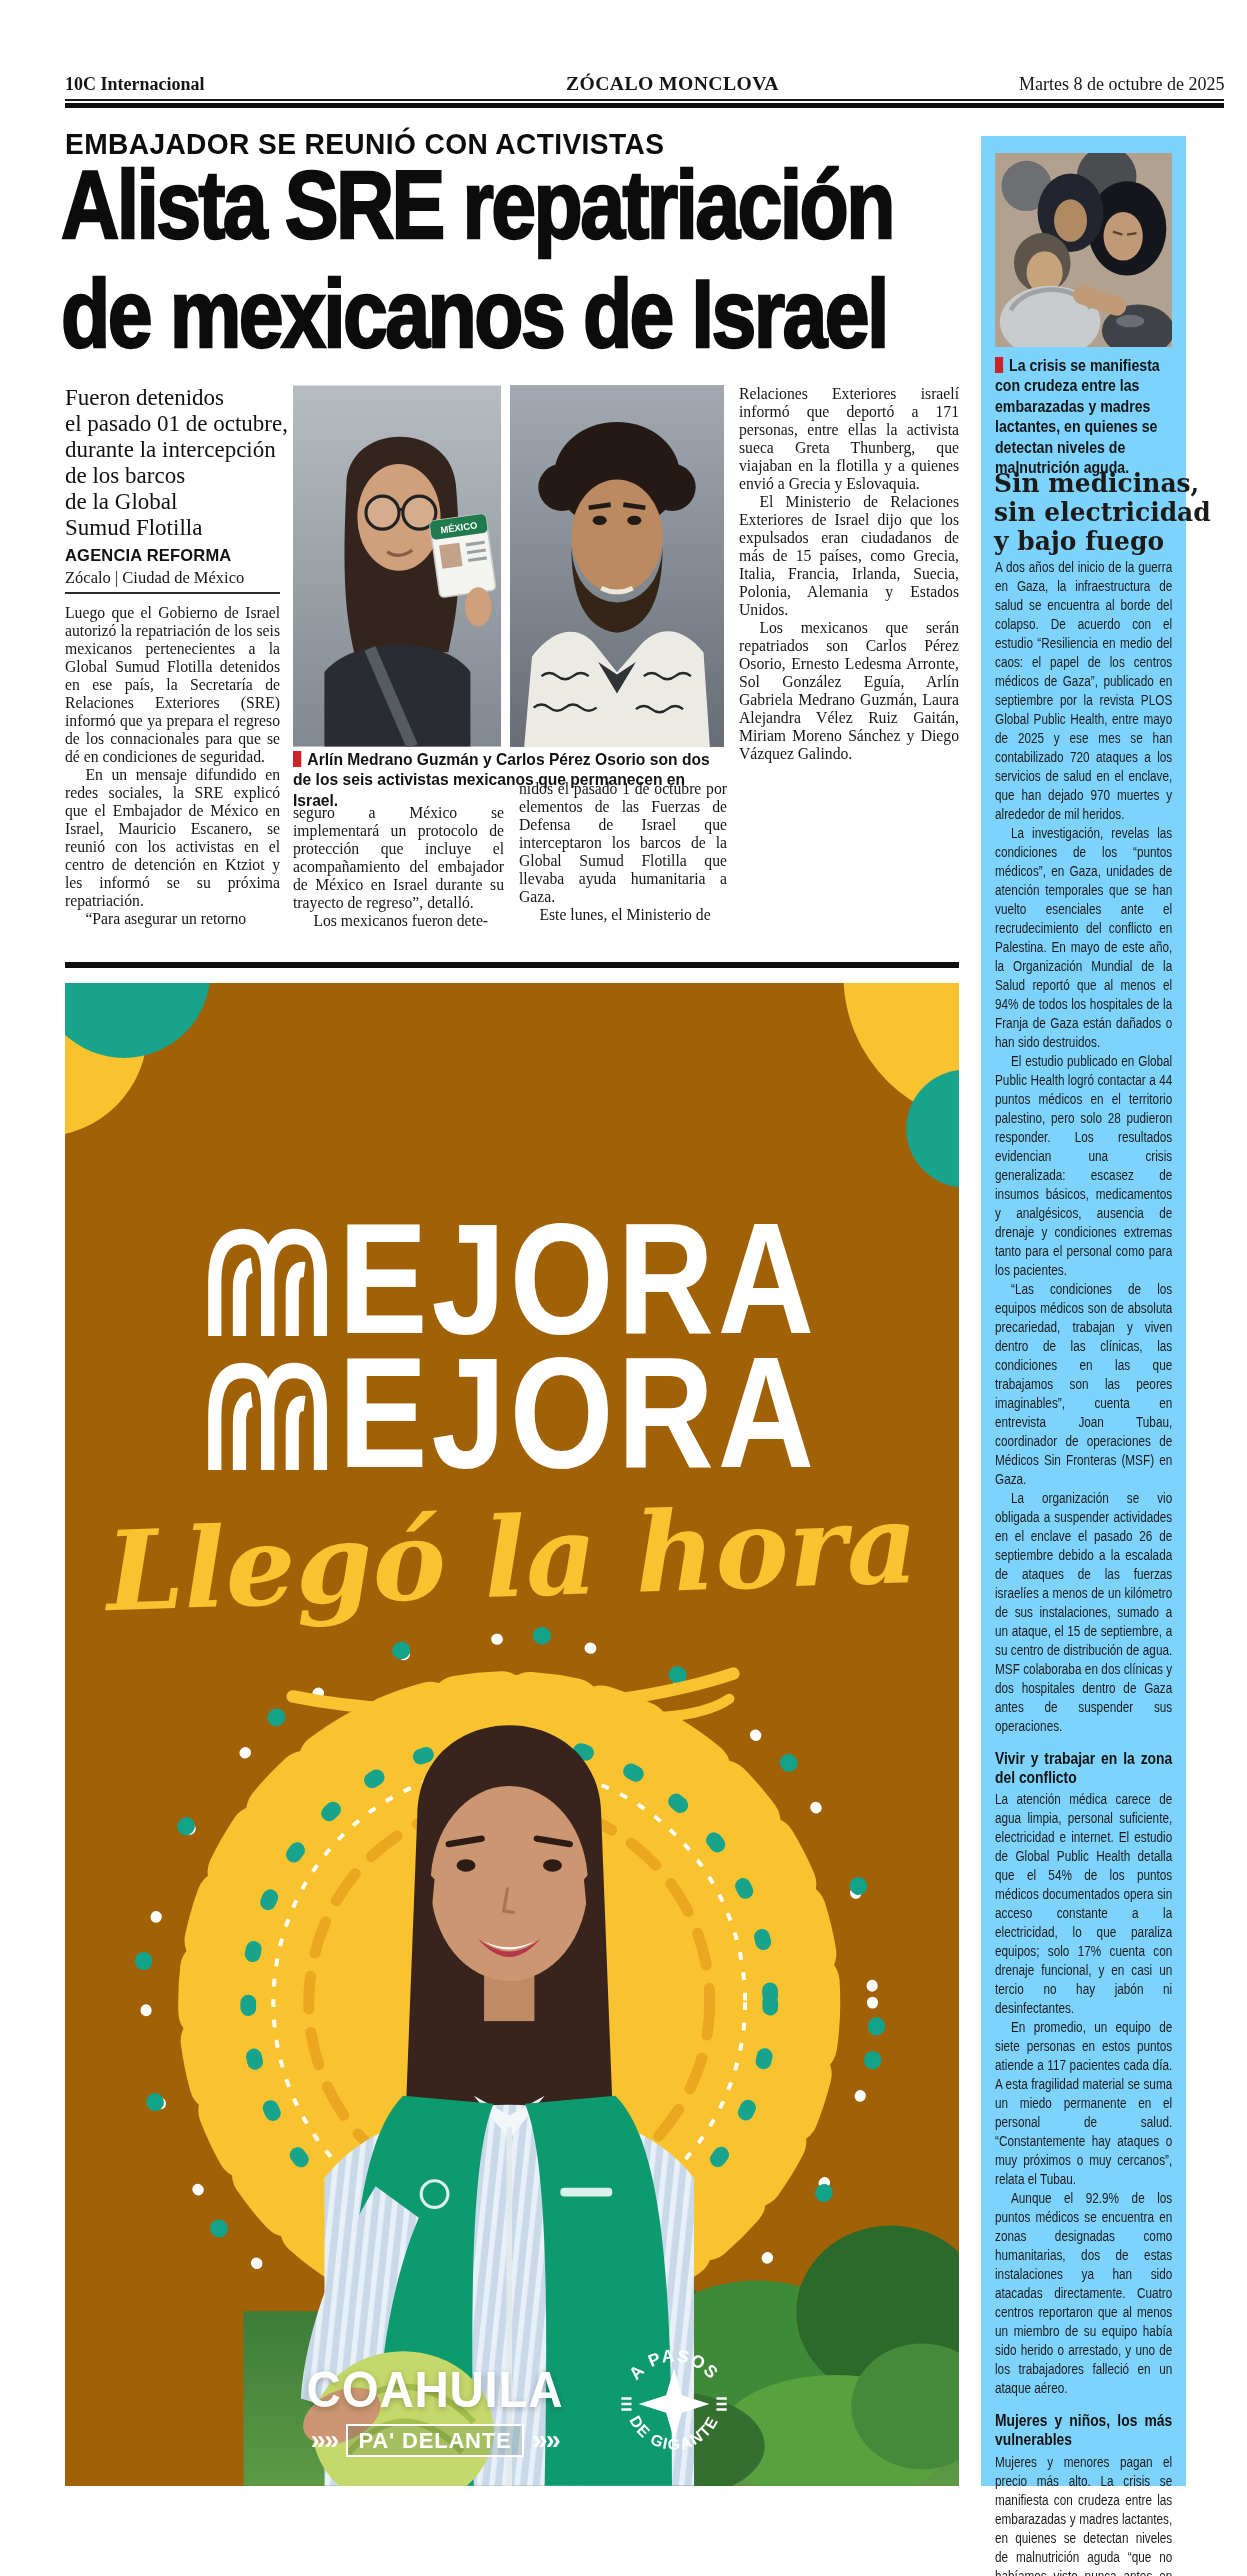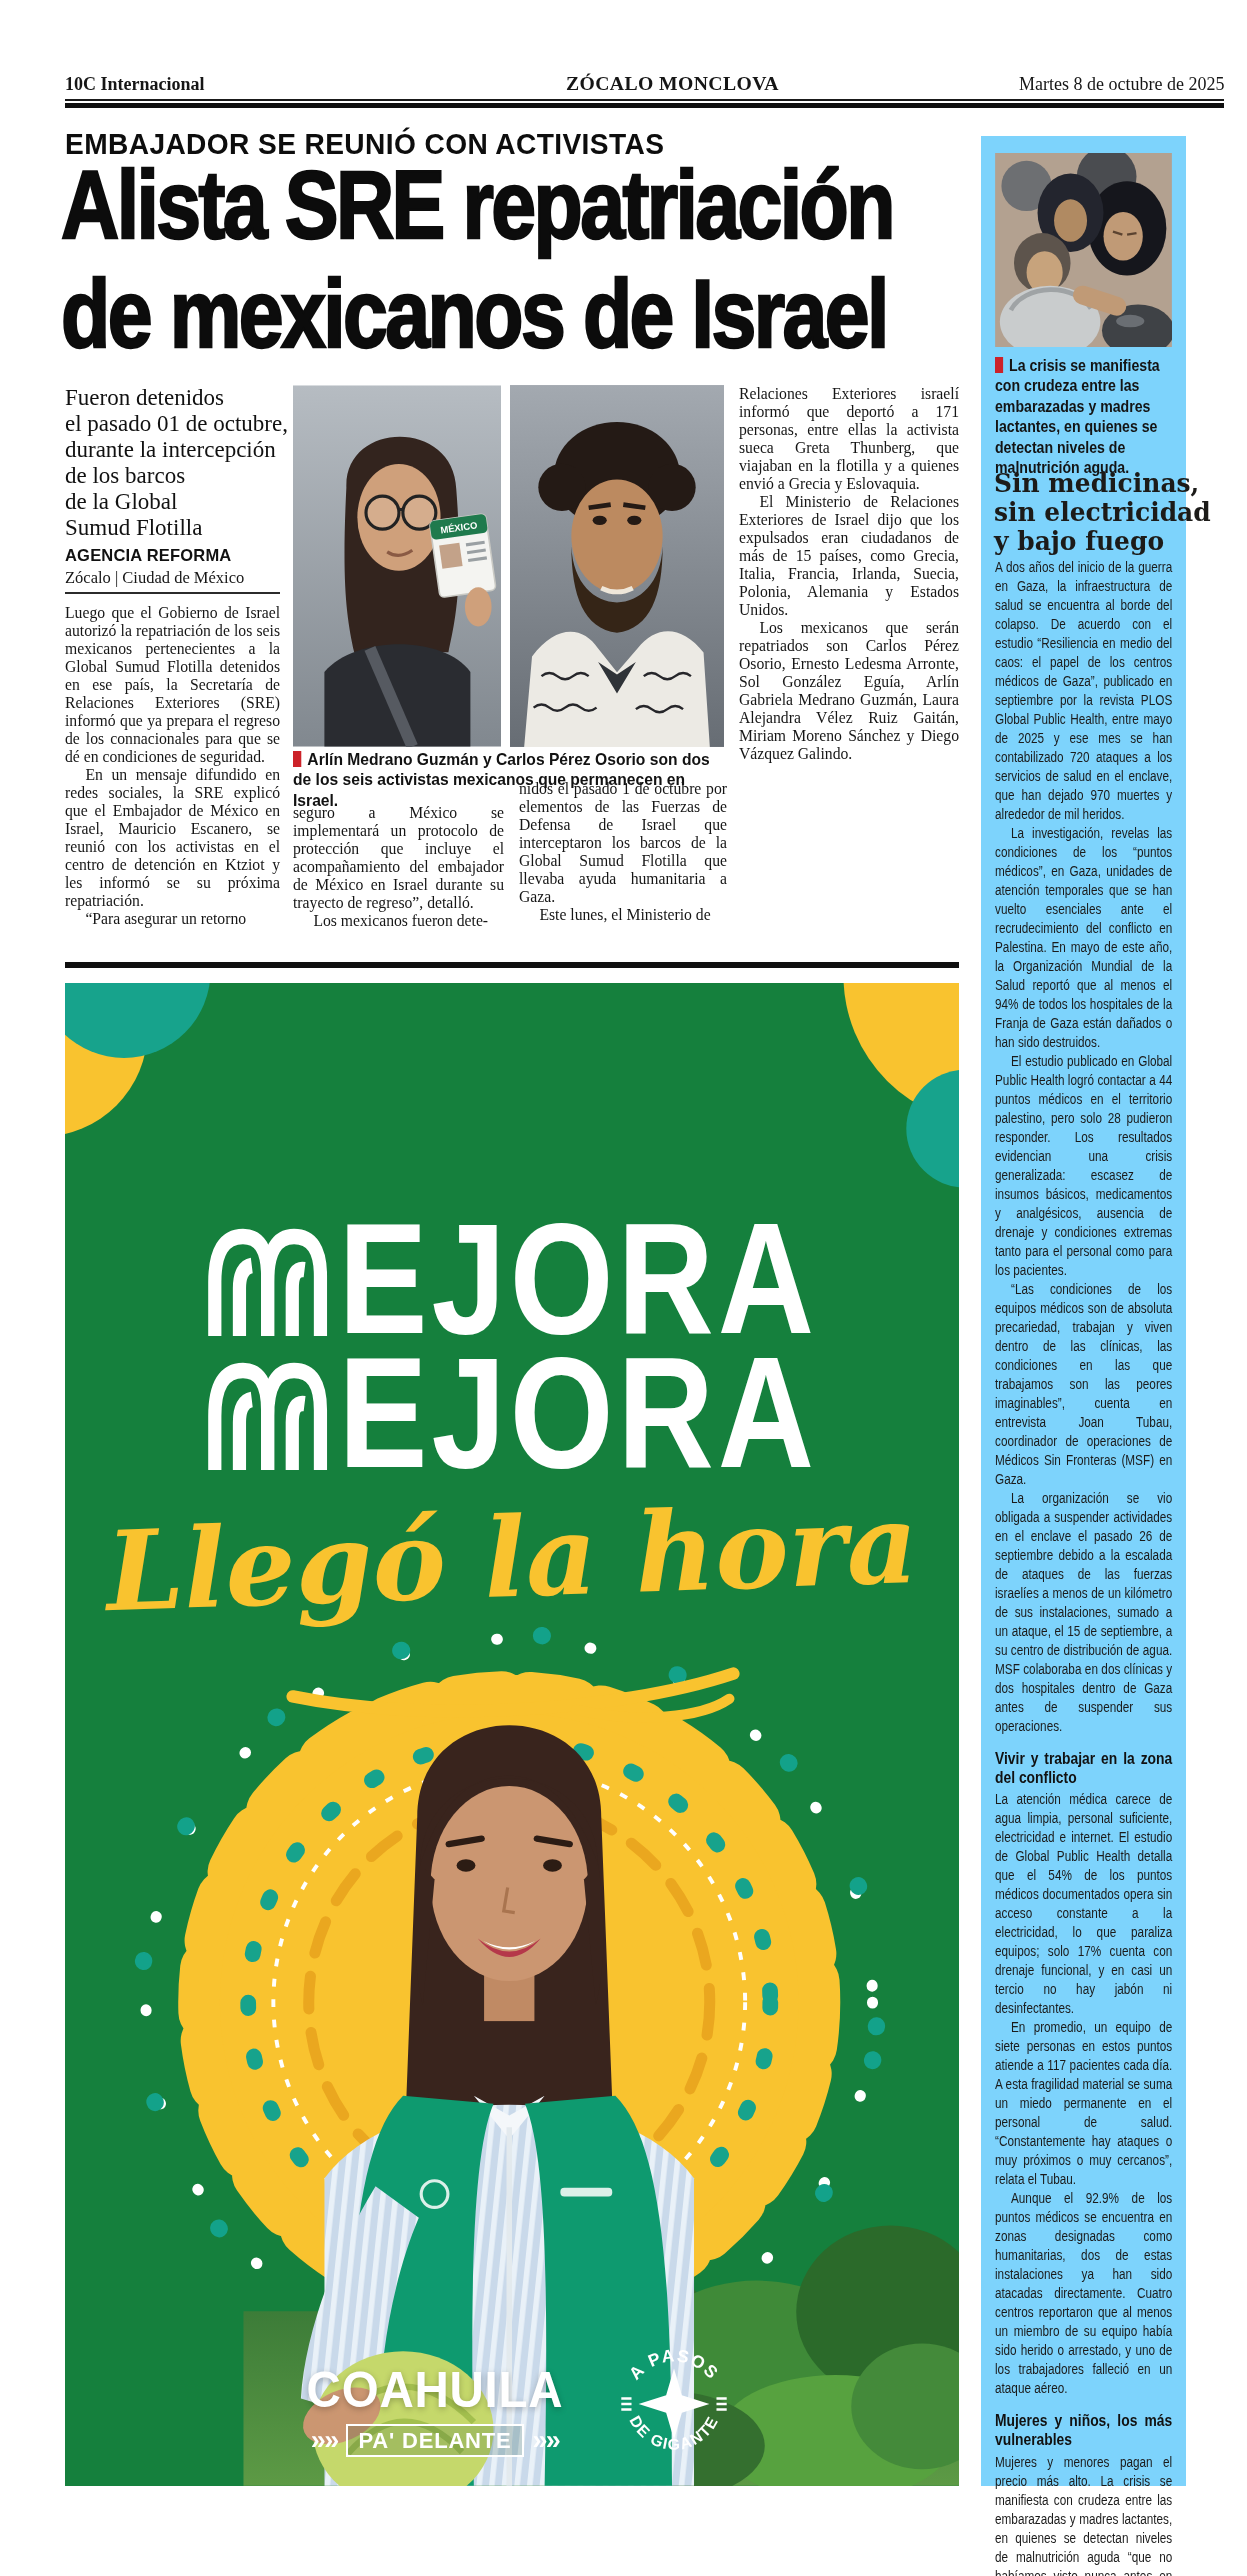--- a/index.html
+++ b/index.html
@@ -35,21 +35,21 @@
   .c4{left:739px;top:385px;width:220px;}
   
   .ph1{left:293px;top:385px;width:208px;height:362px;}
   .ph2{left:510px;top:385px;width:214px;height:362px;}
   .cap{left:293px;top:750px;width:475px;font-family:"Liberation Sans",sans-serif;
        font-weight:bold;font-size:17px;line-height:20.4px;color:#121212;
        transform:scaleX(.92);transform-origin:left top;}
   .sq{display:inline-block;width:8.6px;height:15.7px;background:#cc2229;margin-right:7px;vertical-align:-1.6px;}
   .rule-ad{left:65px;top:962px;width:894px;height:6.3px;background:#0f0f0f;}
   
-  .ad{left:65px;top:983px;width:894px;height:1503px;background:#15803d;overflow:hidden;}
+  .ad{left:65px;top:983px;width:894px;height:1503px;background:#a16207;overflow:hidden;}
   .ad svg.illu{position:absolute;left:0;top:0;}
   .mejline{position:absolute;left:0;width:100%;display:flex;justify-content:center;align-items:flex-end;
            gap:11px;color:#fff;transform:scaleX(.85);}
   .mejline .word{font-family:"Liberation Sans",sans-serif;font-weight:bold;font-size:157px;
                  line-height:118px;letter-spacing:4.7px;}
   .mej1{top:237px;} .mej2{top:371px;}
   .tagline{position:absolute;left:0;top:510px;width:100%;text-align:center;
            font-family:"DejaVu Serif",serif;font-style:italic;font-weight:bold;font-size:110px;
            color:#f9c32f;transform:rotate(-2deg);}
   .swoosh{position:absolute;left:212px;top:678px;}

